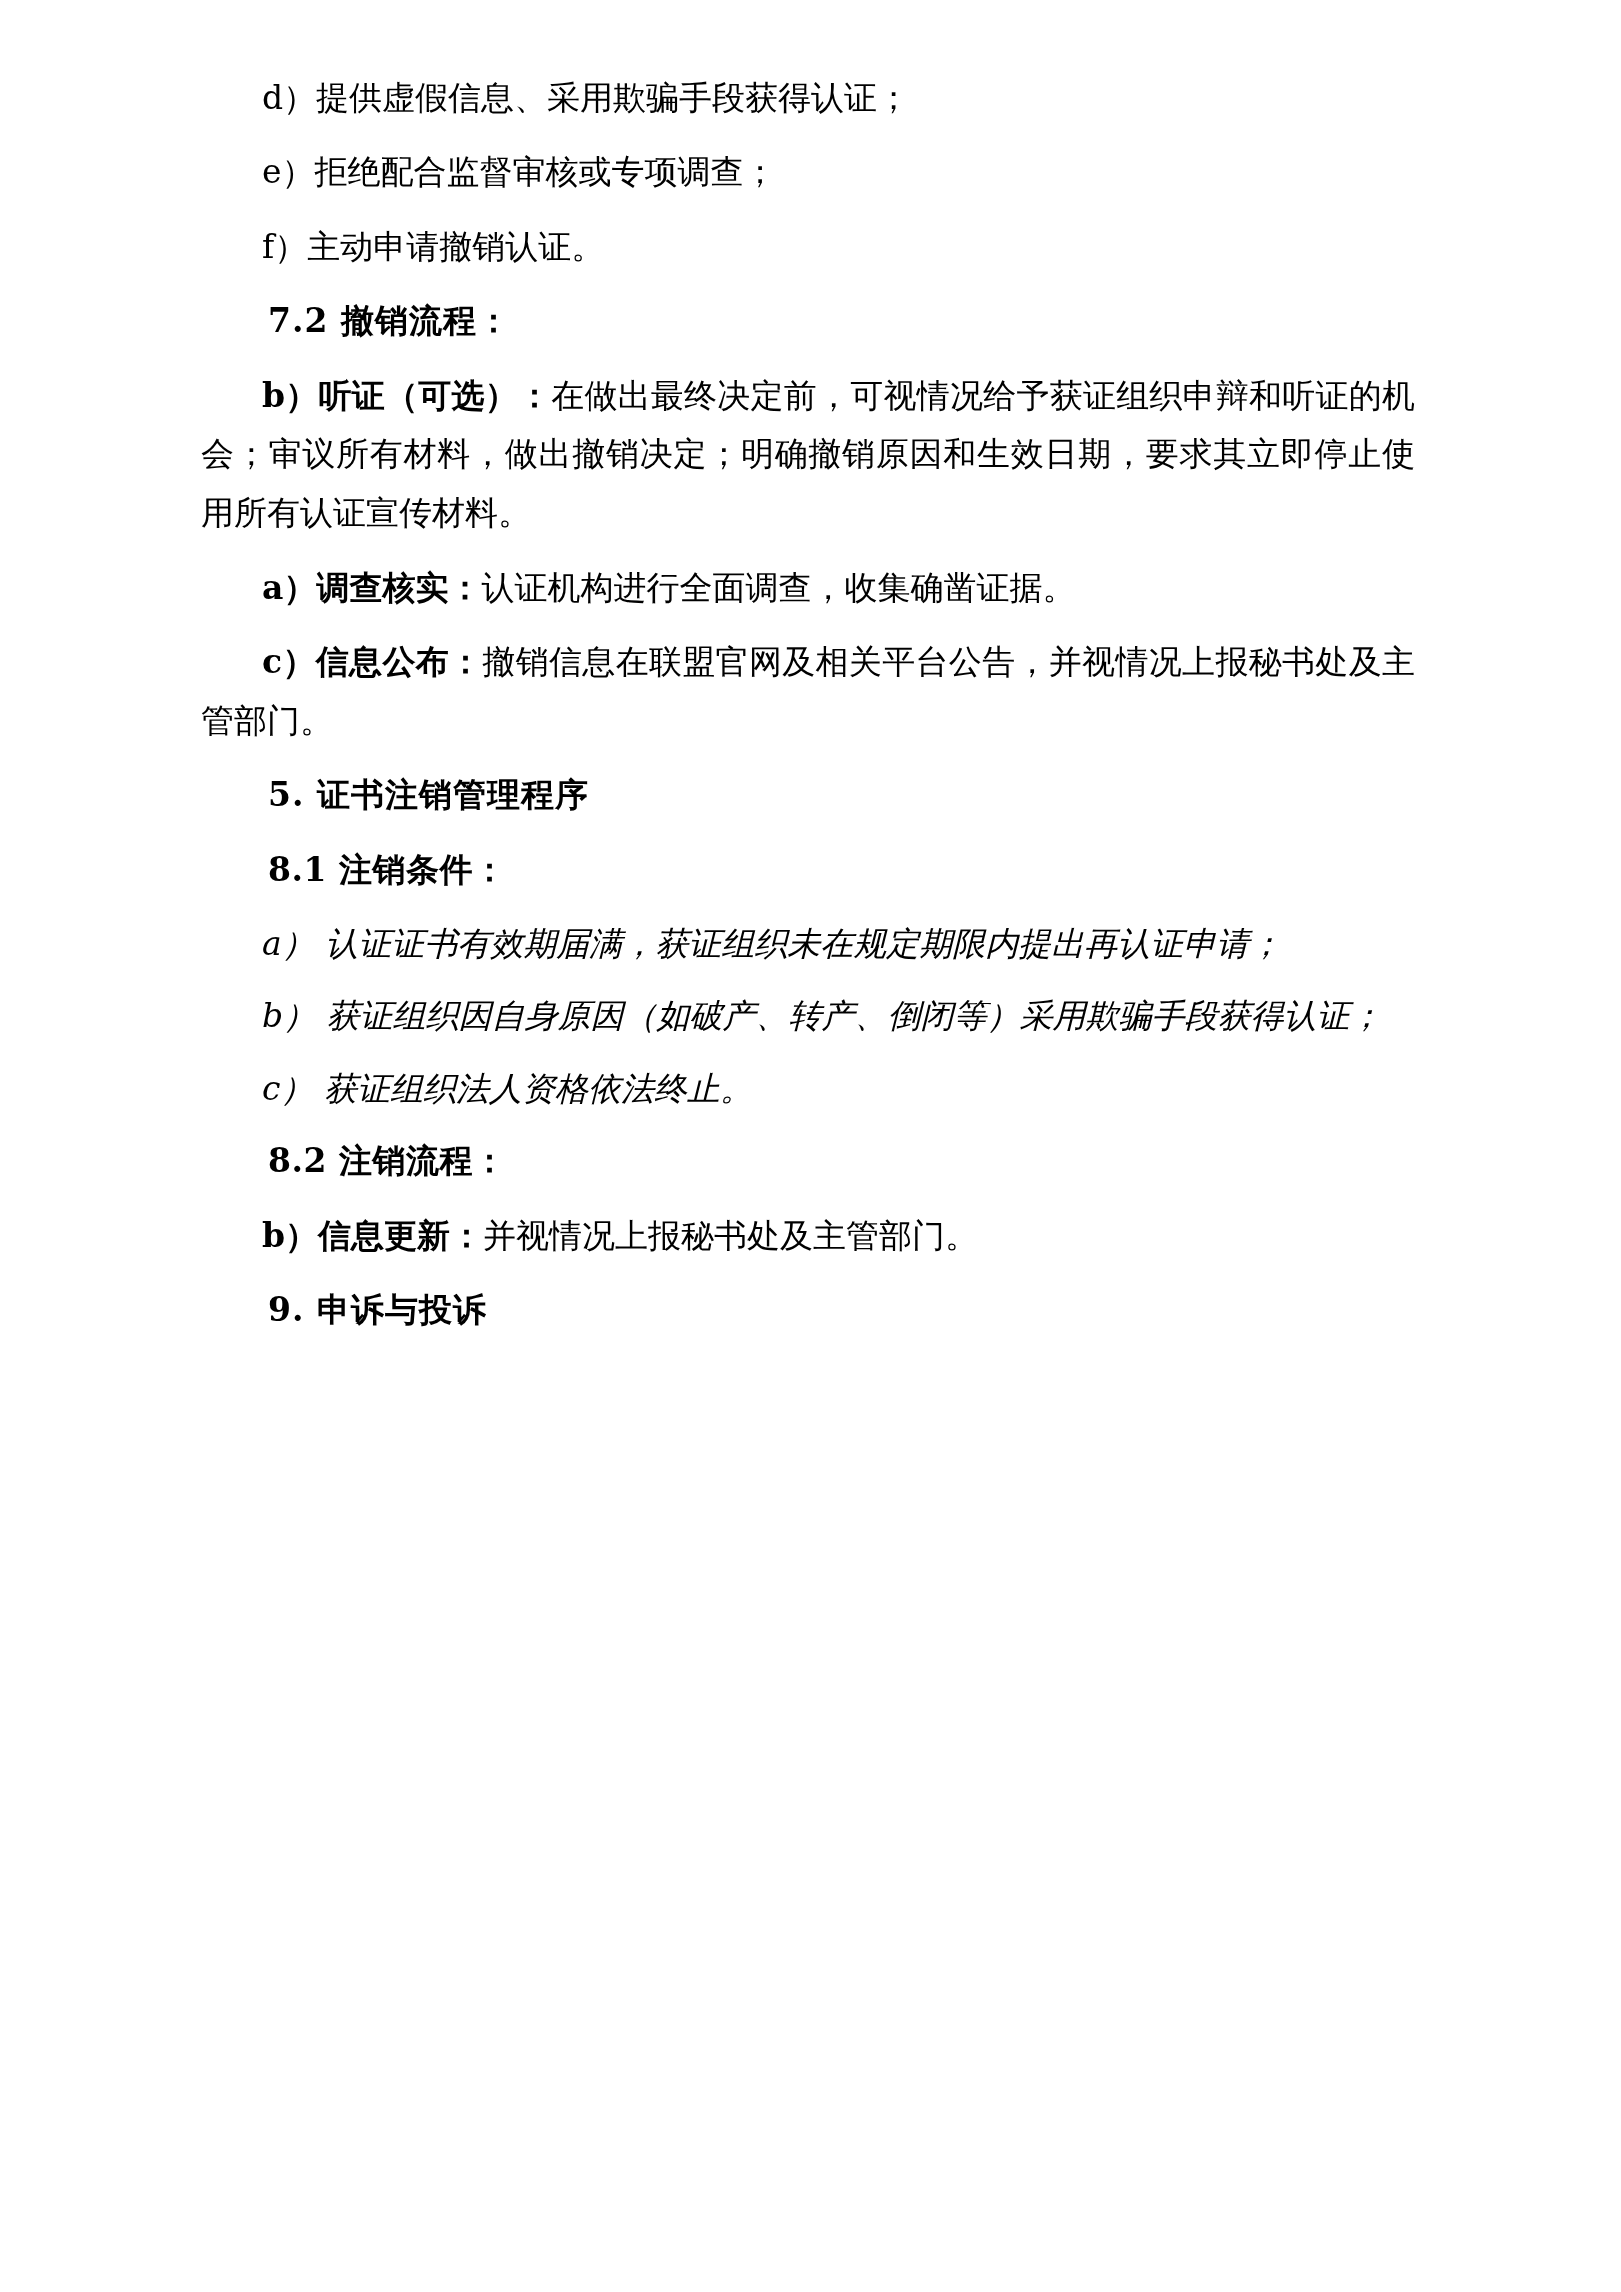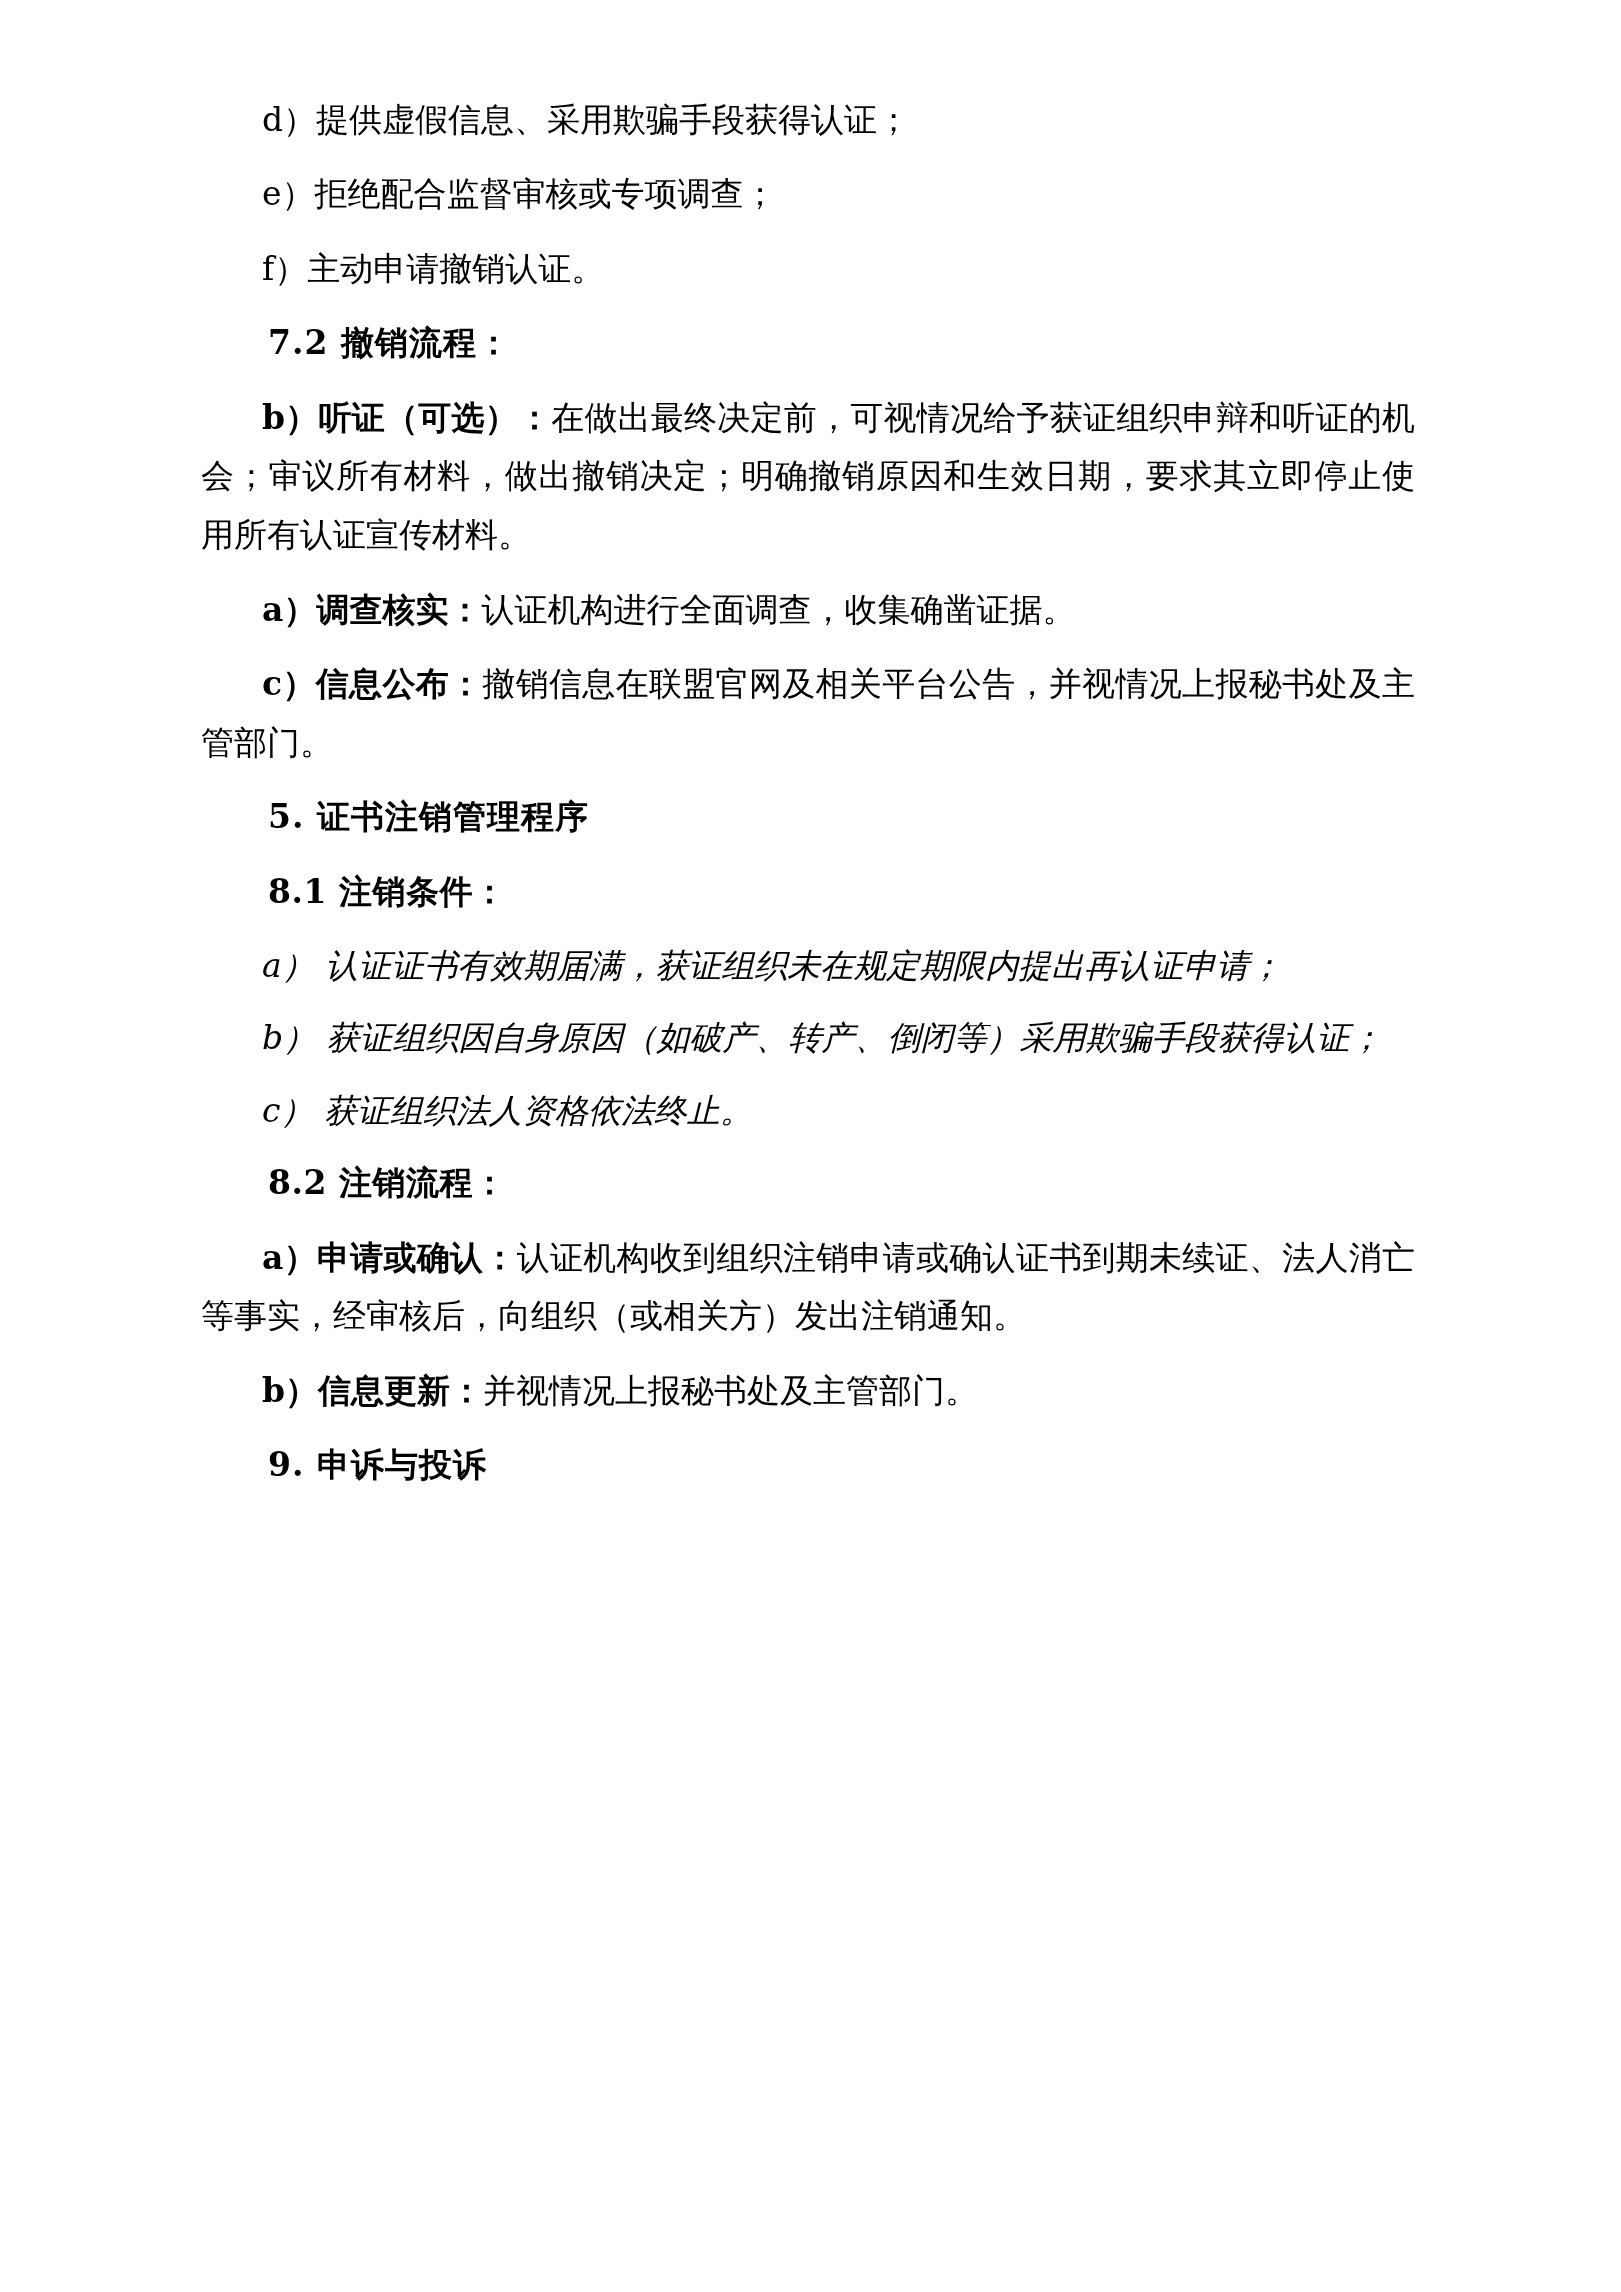--- a/index.html
+++ b/index.html
@@ -11,21 +11,21 @@
     font-family: "DejaVu Serif", "Liberation Serif", serif;
     color: #000000;
   }
   .page {
     position: relative;
     width: 1621px;
     height: 2293px;
     margin: 0 auto;
     background: #ffffff;
     box-sizing: border-box;
-    padding: 91px 206px 118px 201px;
+    padding: 69px 206px 118px 201px;
     overflow: hidden;
   }
   .doc-body {
     font-size: 33px;
     line-height: 1.78;
     text-align: justify;
     text-justify: inter-ideograph;
   }
   
   .list-item {
@@ -80,21 +80,20 @@
     <p class="heading">5.  证书注销管理程序</p>
 
     <p class="heading-2">8.1  注销条件：</p>
 
     <p class="list-item-tight">a）  认证证书有效期届满，获证组织未在规定期限内提出再认证申请；</p>
     <p class="list-item-tight">b）  获证组织因自身原因（如破产、转产、倒闭等）采用欺骗手段获得认证；</p>
     <p class="list-item-tight">c）  获证组织法人资格依法终止。</p>
 
     <p class="heading-2">8.2  注销流程：</p>
 
-    <p class="para-label"><span class="lbl">a）申请或确认：</span><span>认证机构收到组织注销申请或确认证书到期未续证、法人消亡等事实，经审核后，向组织（或相关方）发出注销通知。</span></p>
 
     <p class="para-label"><span class="lbl">b）信息更新：</span><span>并视情况上报秘书处及主管部门。</span></p>
 
     <p class="heading">9.  申诉与投诉</p>
 
   </div>
 </div>
 
 
 </body></html>

